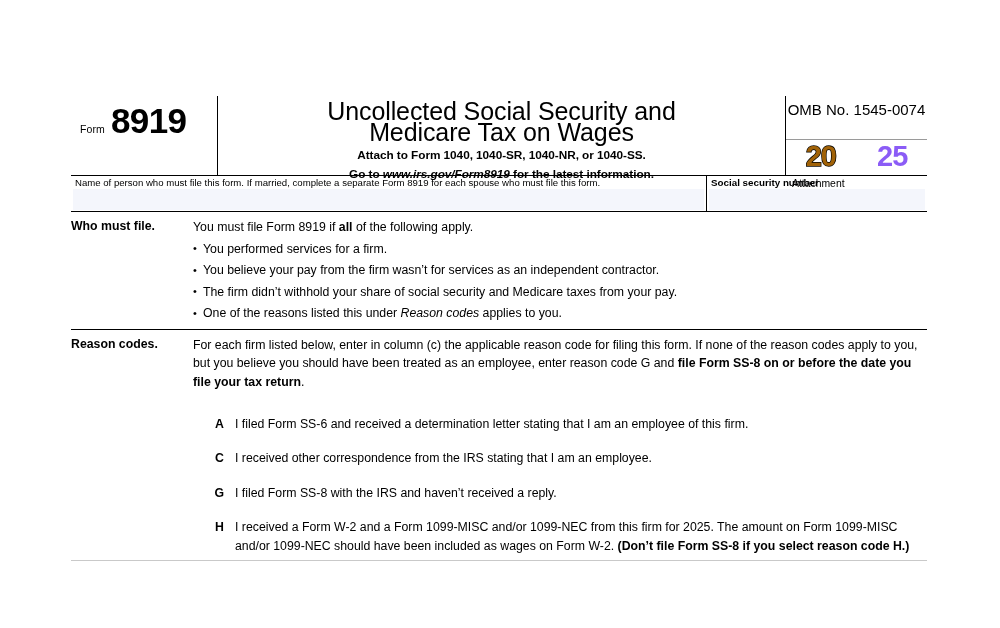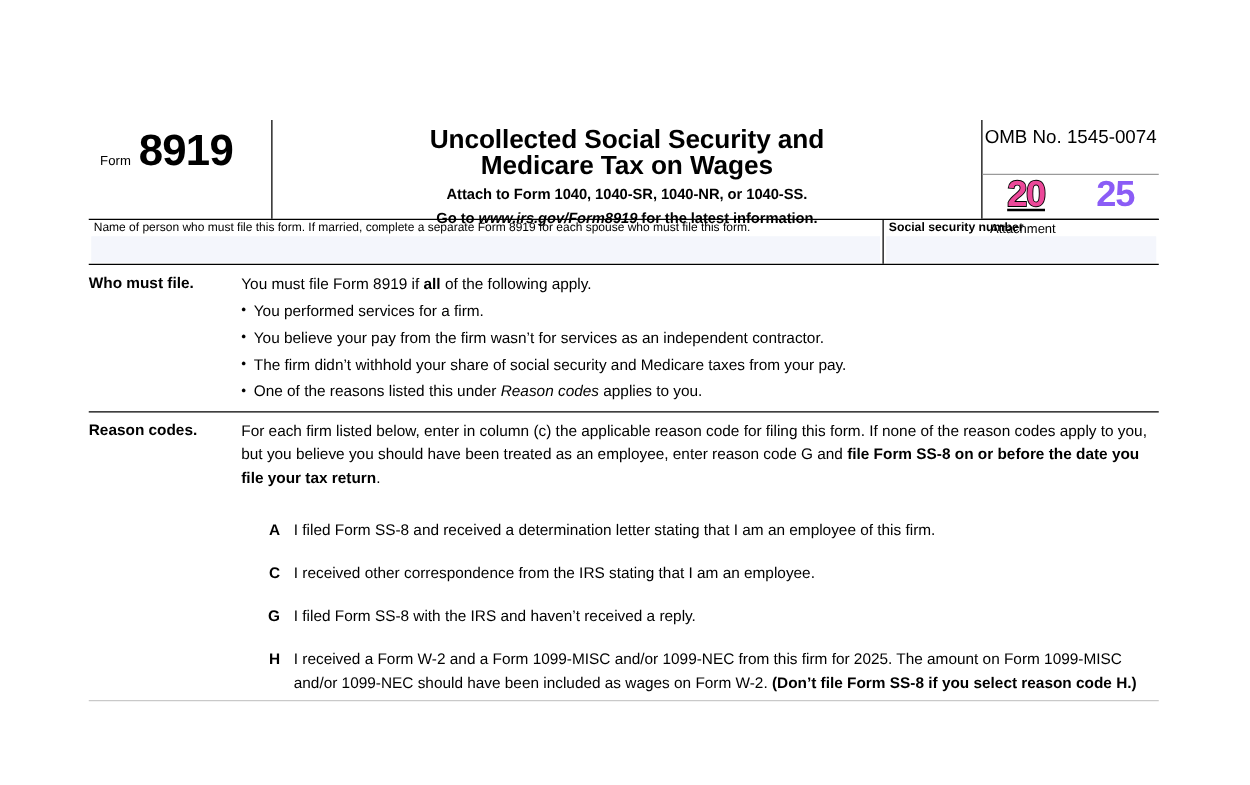--- a/index.html
+++ b/index.html
@@ -79,22 +79,22 @@
   
   .hdr-center {
     flex: 1 1 auto;
     text-align: center;
     position: relative;
     border-right: 1.6px solid #000;
     box-sizing: border-box;
     padding-top: 5px;
   }
   .title-main {
-    font-size: 21px;
-    font-weight: bold;
+    font-size: 25px;
+    font-weight: normal;
     line-height: 21px;
     letter-spacing: -0.1px;
   }
   .title-sub1 {
     font-size: 11.8px;
     font-weight: bold;
     margin-top: 5px;
     letter-spacing: -0.05px;
   }
   .title-sub2 {
@@ -128,24 +128,23 @@
     border-bottom: 1.6px solid #000;
   }
   .year {
     font-size: 29px;
     font-weight: bold;
     line-height: 33px;
     letter-spacing: -1px;
     display: inline-block;
   }
   .year .hollow {
-    color: #ec4899;
+    color: #a16207;
     -webkit-text-stroke: 1.4px #000;
     paint-order: stroke fill;
-    text-decoration: underline;
   }
   .year .solid {
     color: #8b5cf6;
     padding-left: 41px;
   }
   .attach {
     font-size: 10.4px;
     line-height: 12px;
     padding-left: 6px;
     padding-top: 2px;
@@ -339,21 +338,21 @@
     <div class="section">
       <div class="sec-label">Reason codes.</div>
       <div class="sec-body">
         <p><span>For each firm listed below, enter in column (c) the applicable reason code for filing this form. If none of the reason codes apply to you, but you believe you should have been treated as an employee, enter reason code G and </span><b>file Form SS-8 on or before the date you file your tax return</b><span>.</span></p>
 
         <div class="spacer-codes"></div>
 
         <div class="codes">
           <div class="code-row">
             <div class="code-letter">A</div>
-            <div class="code-text">I filed Form SS-8 and received a determination letter stating that I am an employee of this firm.</div>
+            <div class="code-text">I filed Form SS-6 and received a determination letter stating that I am an employee of this firm.</div>
           </div>
           <div class="code-row">
             <div class="code-letter">C</div>
             <div class="code-text">I received other correspondence from the IRS stating that I am an employee.</div>
           </div>
           <div class="code-row">
             <div class="code-letter">G</div>
             <div class="code-text">I filed Form SS-8 with the IRS and haven’t received a reply.</div>
           </div>
           <div class="code-row">

